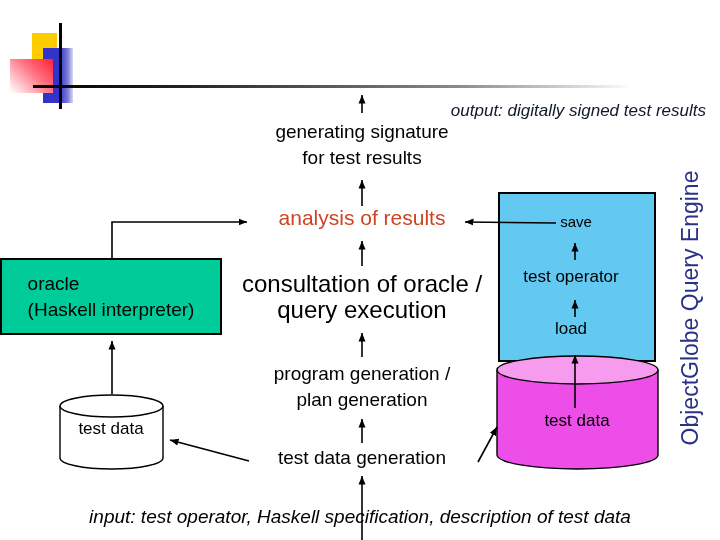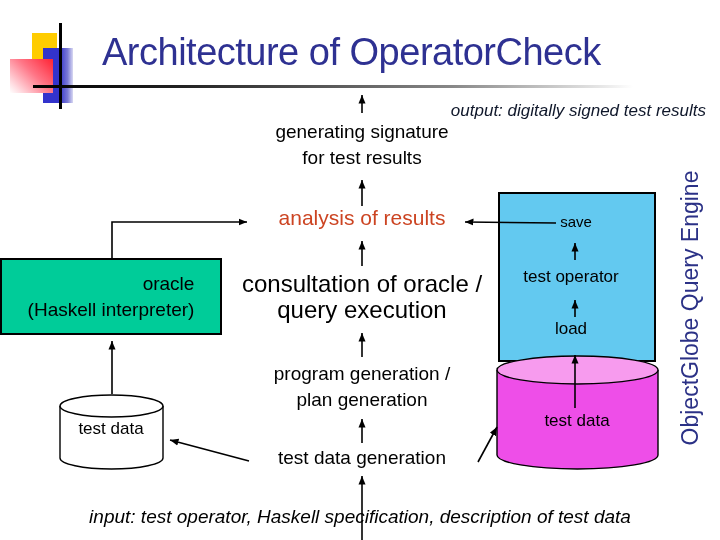--- a/index.html
+++ b/index.html
@@ -22,21 +22,21 @@
   .title { left:102px; top:30px; width:612px; font-size:38px; line-height:44px;
            color:#2E3192; letter-spacing:-0.5px; white-space:nowrap; z-index:5; }
   .output-caption { right:14px; top:101px; font-size:17px; font-style:italic; color:#0f172a;
                     white-space:nowrap; z-index:5; }
   .input-caption { left:0; top:506px; width:720px; text-align:center; font-size:19px;
                    font-style:italic; color:#000; z-index:3; }
   
   .oracle-box { left:0px; top:258px; width:222px; height:77px; background:#00CC99;
                 border:2px solid #000; box-sizing:border-box; z-index:1;
                 display:flex; align-items:center; justify-content:center; }
-  .oracle-box .lbl { font-size:19px; line-height:26px; text-align:right; white-space:pre-line; color:#000; }
+  .oracle-box .lbl { font-size:19px; line-height:26px; text-align:left; white-space:pre-line; color:#000; }
   .engine-box { left:498px; top:192px; width:158px; height:170px; background:#63C9F0;
                 border:2px solid #000; box-sizing:border-box; z-index:1; }
   
   .overlay { left:0; top:0; width:720px; height:540px; z-index:2; }
   
   .lbl { position:absolute; color:#000; z-index:3; }
   .ctr { transform:translateX(-50%); text-align:center; white-space:pre-line; }
   .lbl-signature    { left:362px; top:119px; font-size:19px; line-height:26px; }
   .lbl-analysis     { left:362px; top:206px; font-size:21px; color:#CC4422; white-space:nowrap; }
   .lbl-consultation { left:362px; top:271px; font-size:24px; line-height:26px; }
@@ -55,21 +55,20 @@
 <body>
 
 <div class="slide">
 
   <div class="abs sq-yellow"></div>
   <div class="abs sq-blue"></div>
   <div class="abs sq-red"></div>
   <div class="abs cross-v"></div>
   <div class="abs rule-h"></div>
 
-  <div class="abs title">Architecture of OperatorCheck</div>
   <div class="abs output-caption">output: digitally signed test results</div>
   <div class="abs input-caption">input: test operator, Haskell specification, description of test data</div>
 
   <div class="abs oracle-box">
     <div class="lbl ctr" style="position:static; transform:none;">oracle
 (Haskell interpreter)</div>
   </div>
 
   <div class="abs engine-box"></div>
 

